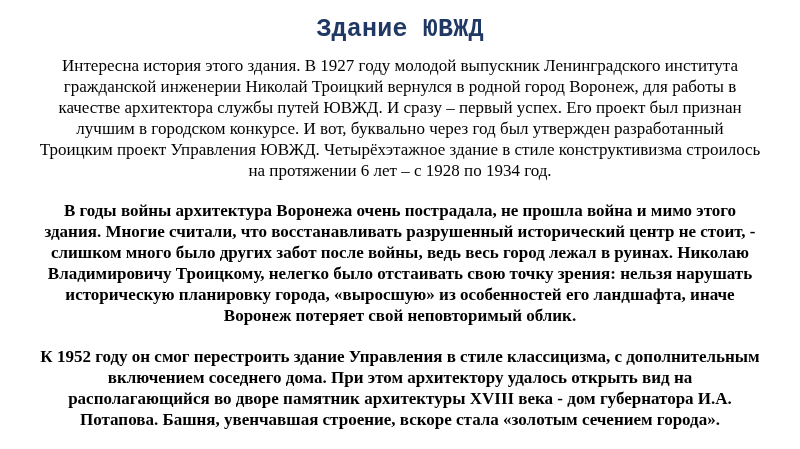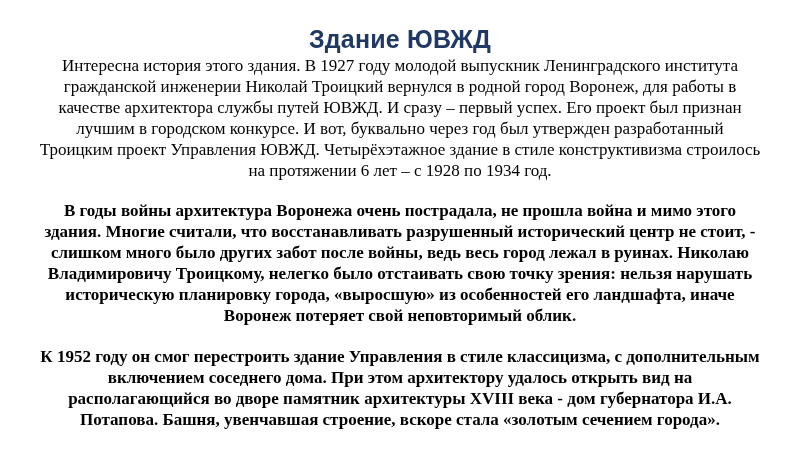--- a/index.html
+++ b/index.html
@@ -16,26 +16,26 @@
   }
   .slide {
     position: relative;
     width: 800px;
     height: 449px;
     box-sizing: border-box;
     background: #ffffff;
   }
   .slide-title {
     text-align: center;
-    font-family: Liberation Sans, sans-serif;
+    font-family: Liberation Mono, monospace;
     font-weight: bold;
     font-size: 25px;
     color: #1F3864;
     margin: 0;
-    padding-top: 25px;
+    padding-top: 15px;
     letter-spacing: 0.2px;
   }
   .body-area {
     position: absolute;
     left: 26px;
     top: 56px;
     width: 748px;
     height: 386px;
   }
   .para {

